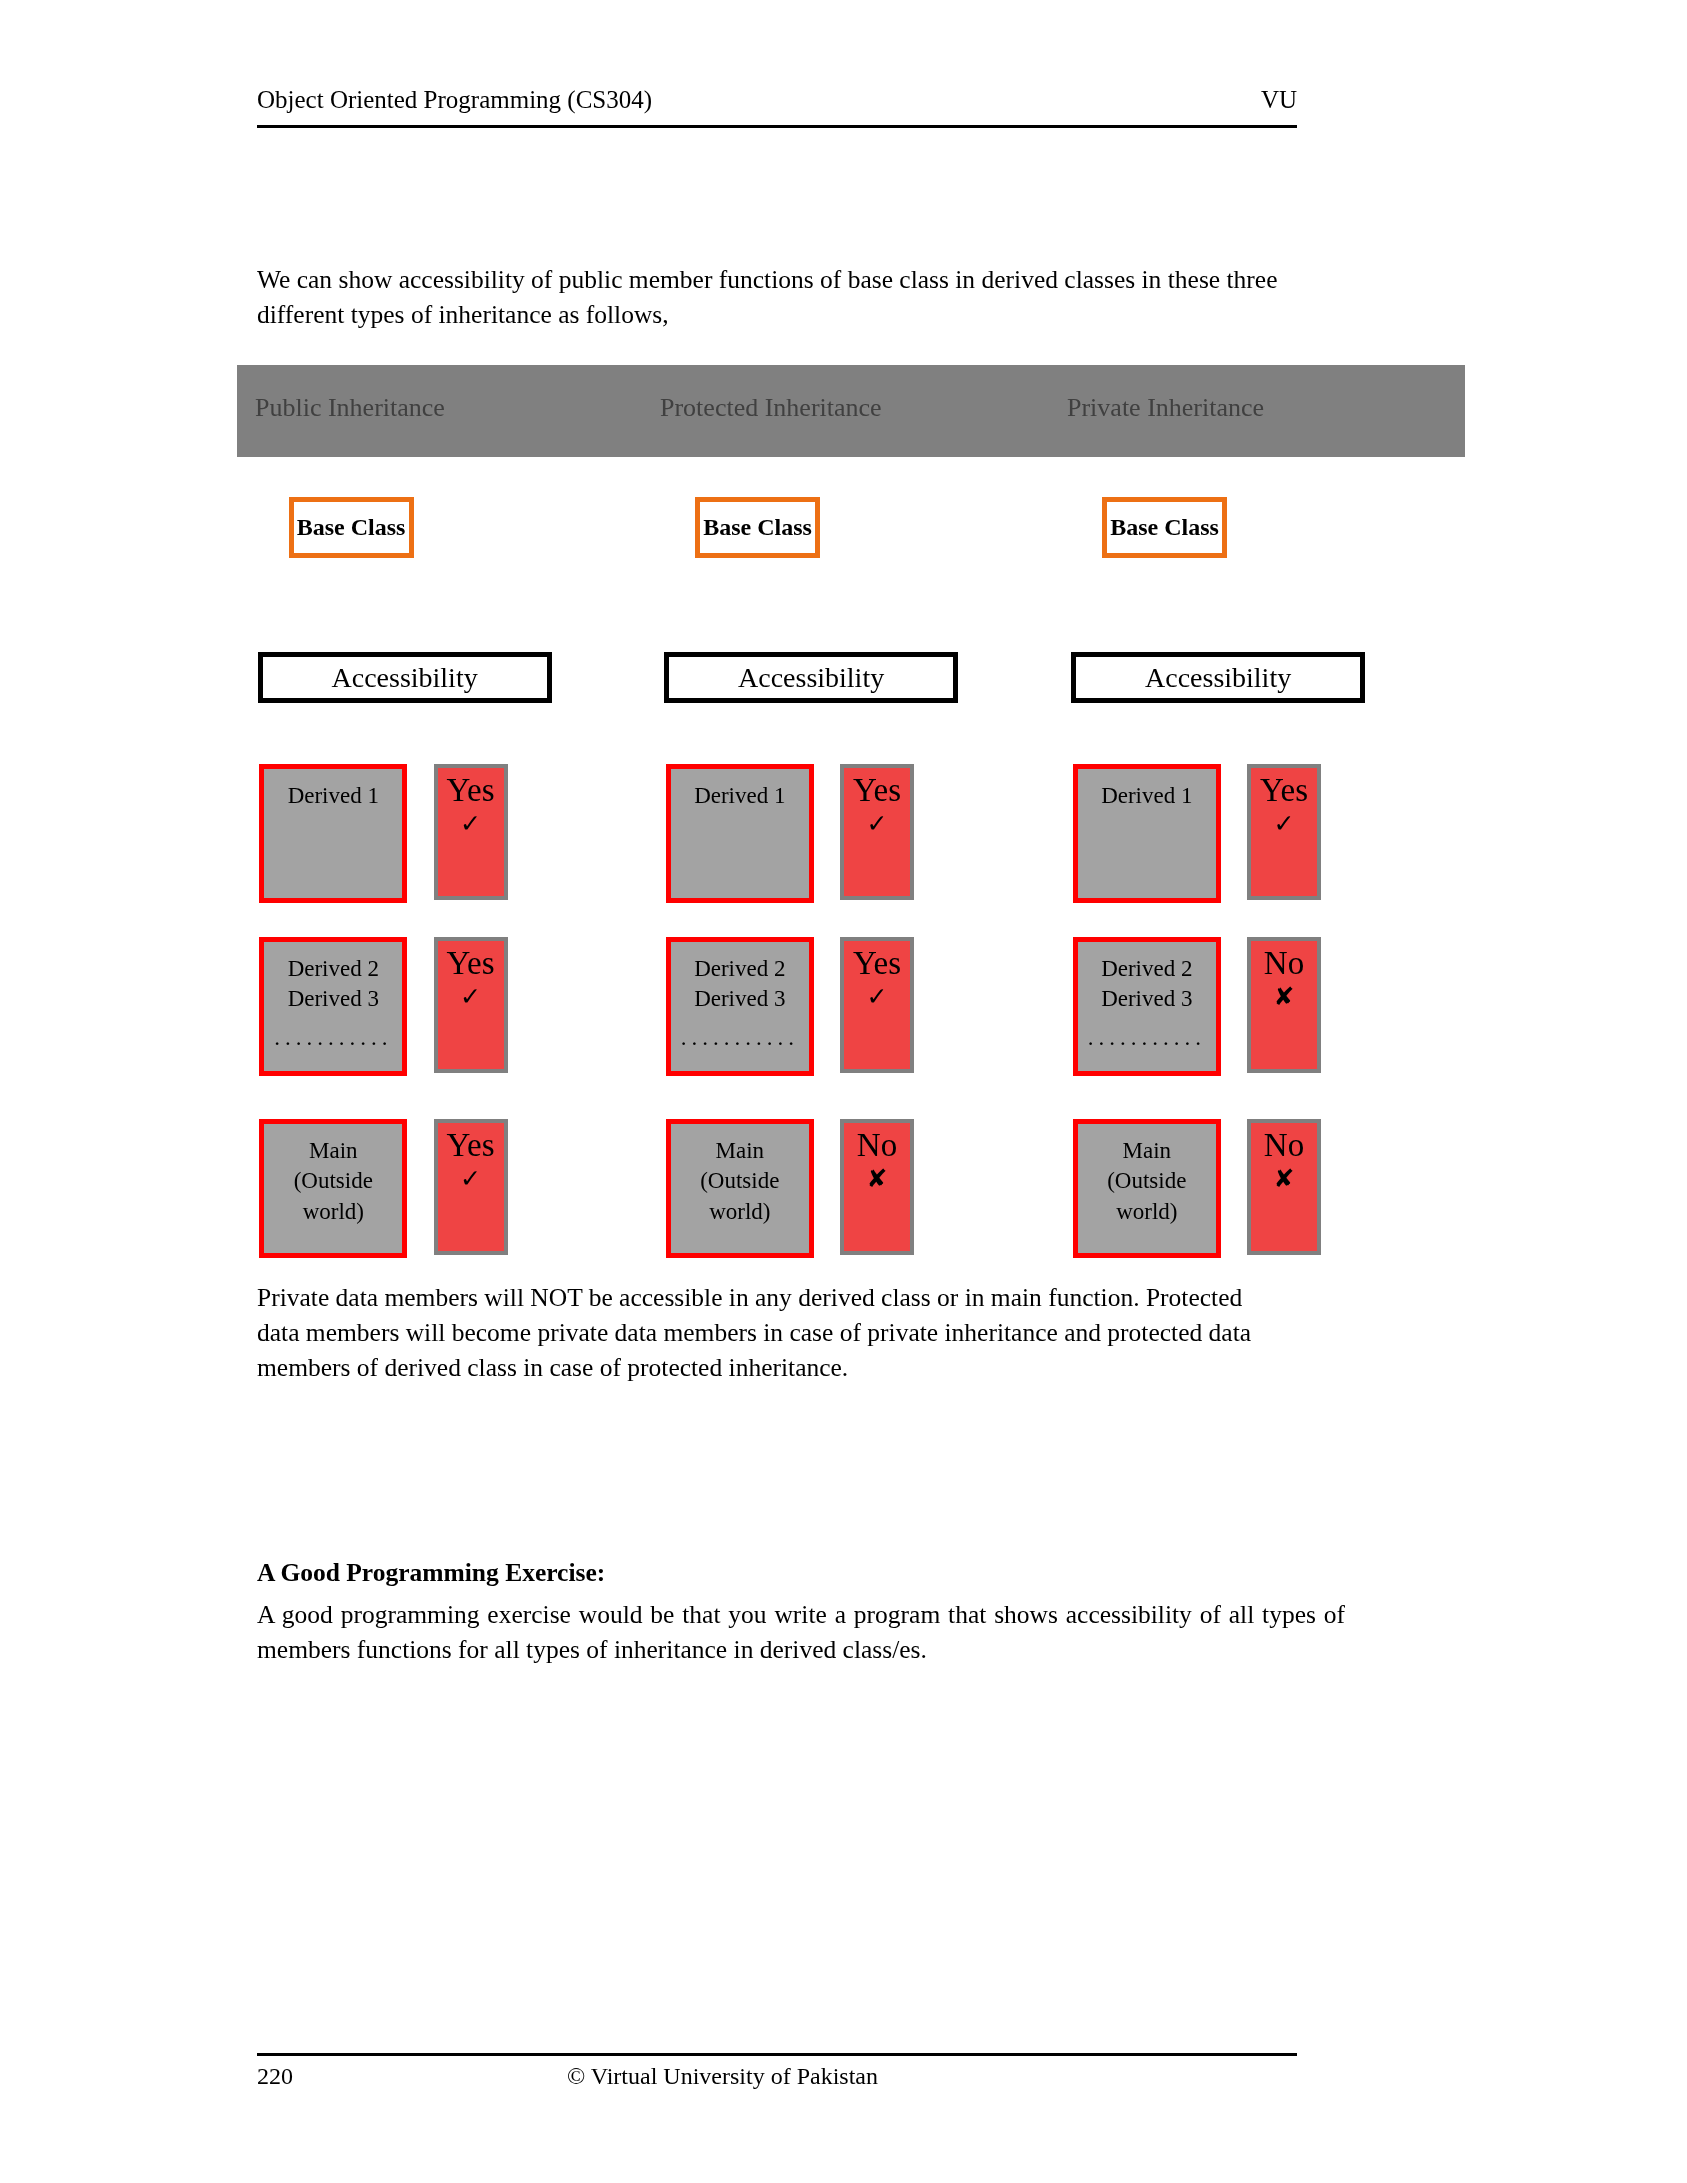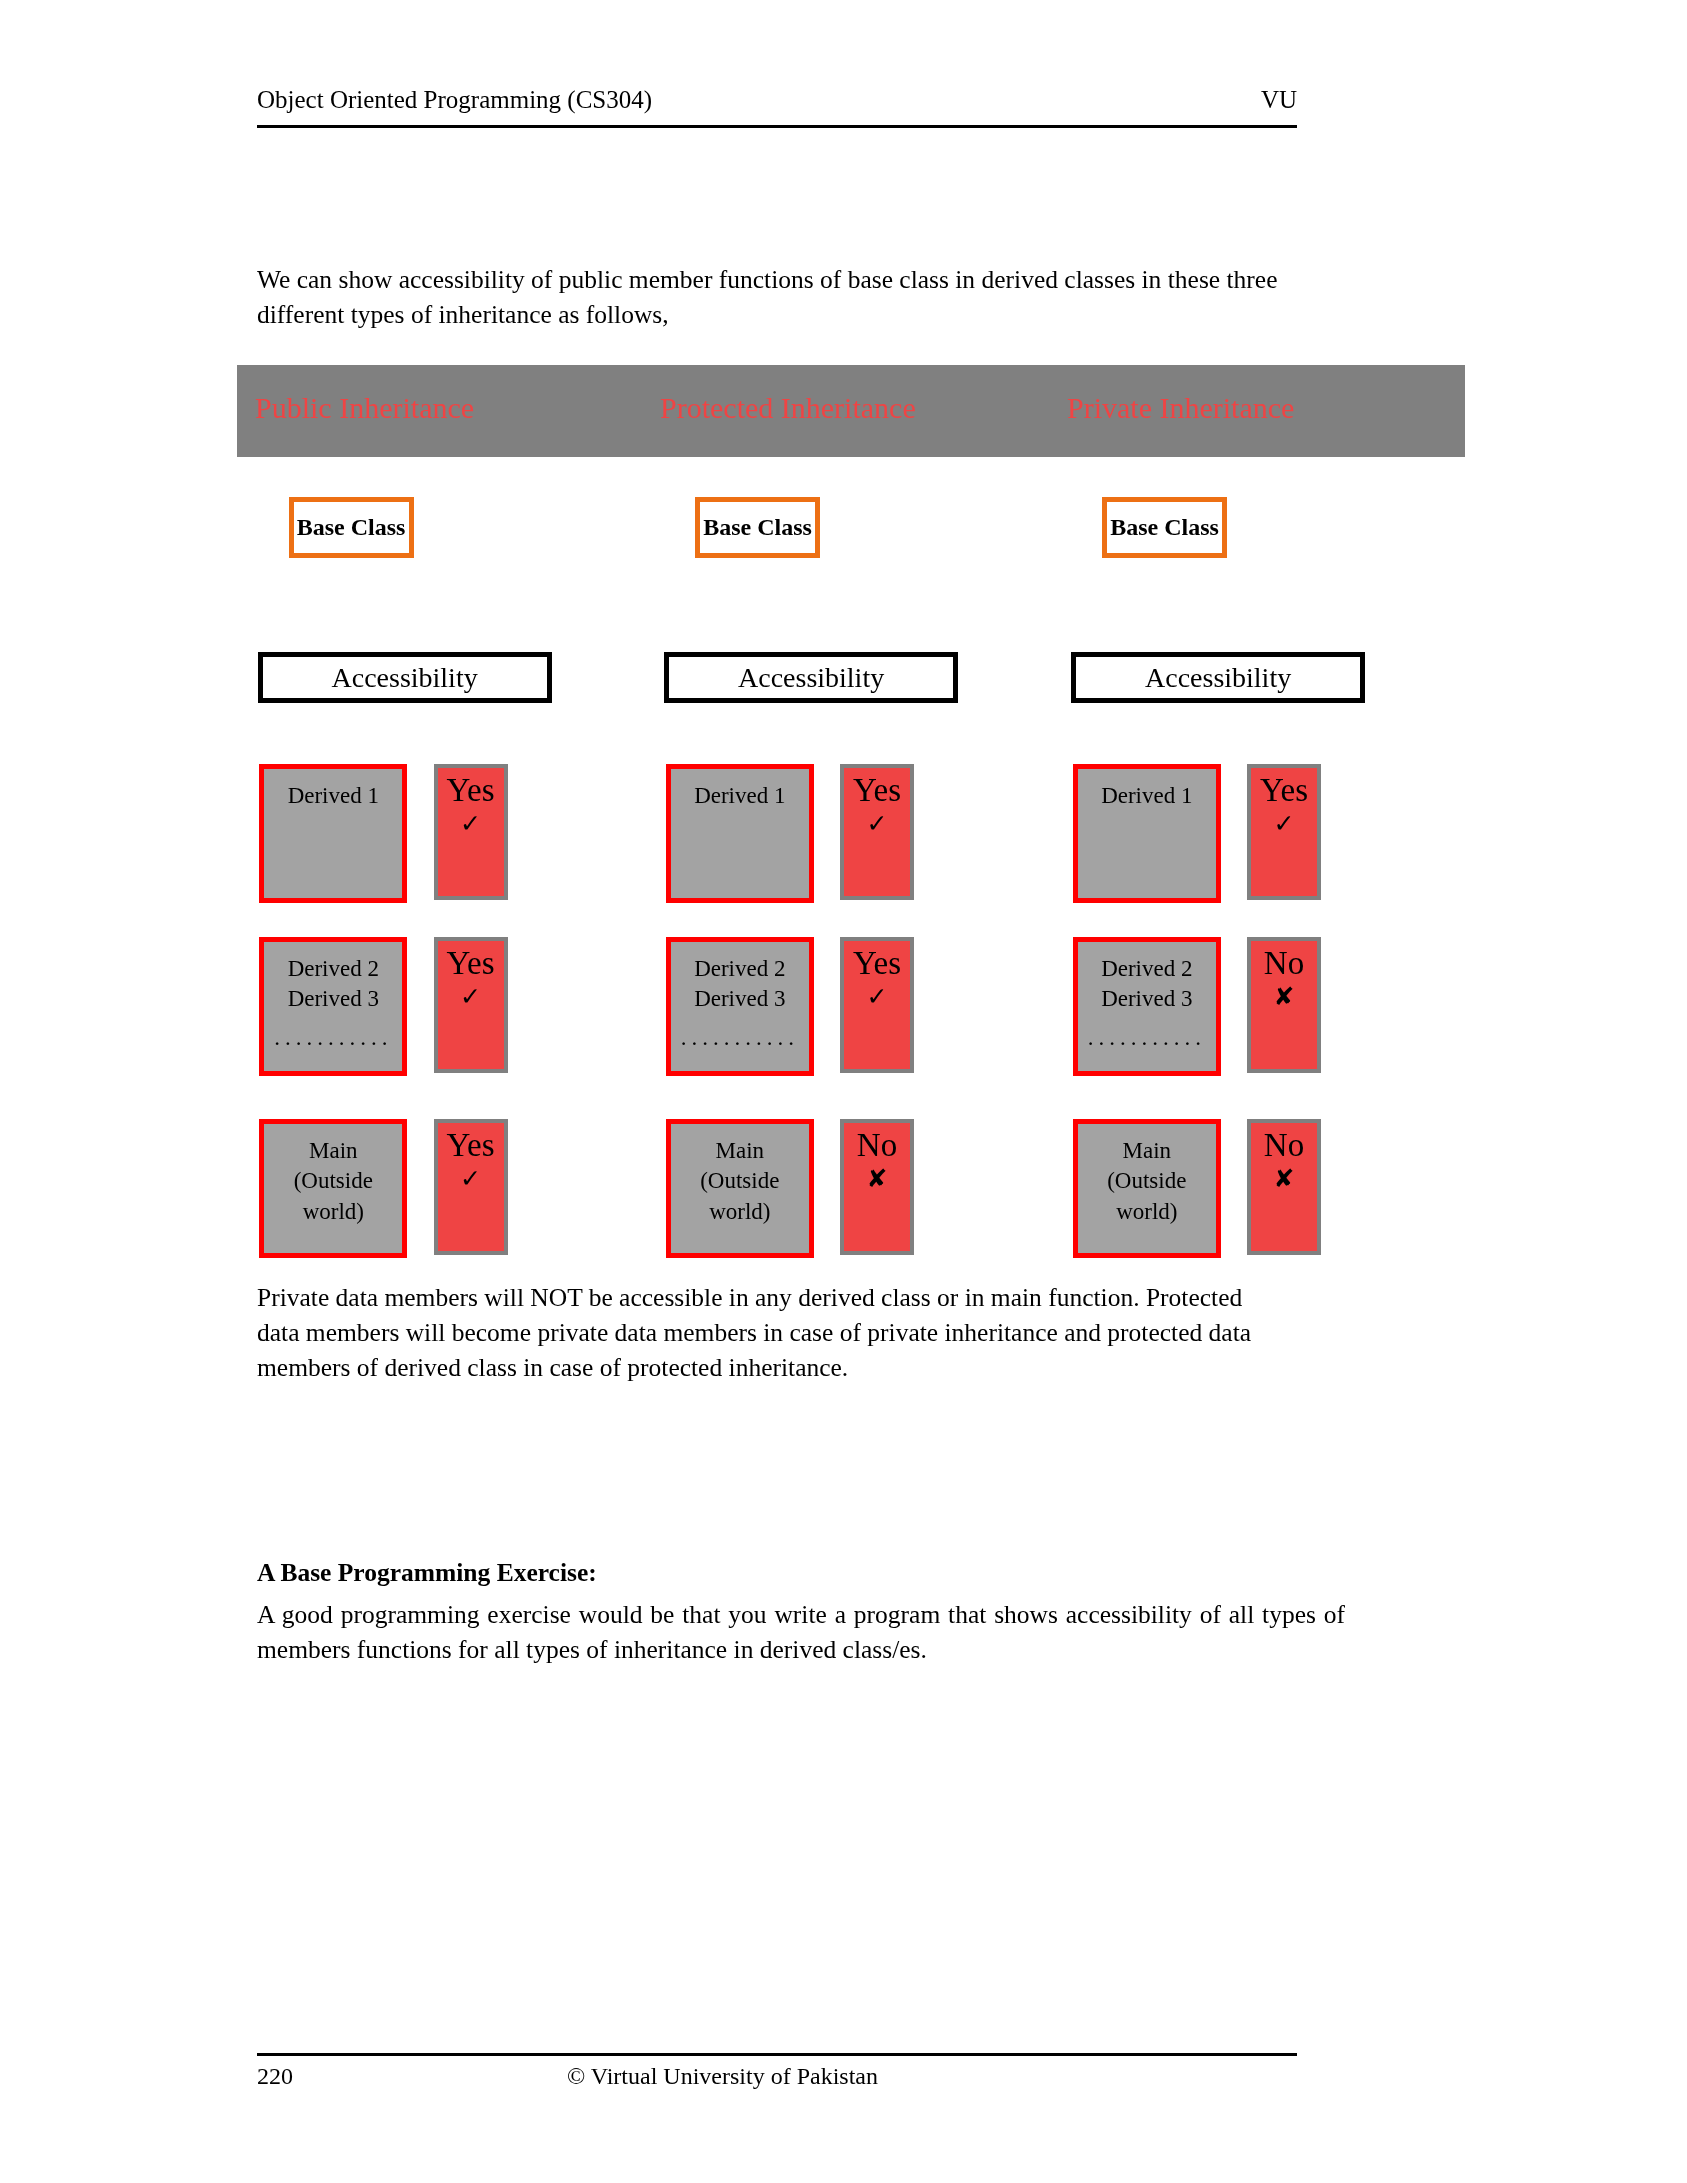--- a/index.html
+++ b/index.html
@@ -83,22 +83,22 @@
     left: 0;
     top: 0;
     width: 1228px;
     height: 92px;
     background: #808080;
   }
   .banner-label {
     position: absolute;
     top: 43px;
     transform: translateY(-50%);
-    color: #ef4444;
-    font-size: 30px;
+    color: #404040;
+    font-size: 26px;
     white-space: nowrap;
   }
   .banner-label.c0 { left: 18px; }
   .banner-label.c1 { left: 423px; }
   .banner-label.c2 { left: 830px; }
 
   
   .col { position: absolute; top: 0; width: 330px; height: 915px; }
   .col.c0 { left: 16.5px; }
   .col.c1 { left: 423px; }
@@ -346,21 +346,21 @@
           <span class="verdict">No</span>
           <span class="mark">✘</span>
         </div>
       </div>
     </div>
 
   </div>
 
   <div class="para" id="notes-paragraph">Private data members will NOT be accessible in any derived class or in main function. Protected data members will become private data members in case of private inheritance and protected data members of derived class in case of protected inheritance.</div>
 
-  <div class="section-title" id="exercise-heading">A Base Programming Exercise:</div>
+  <div class="section-title" id="exercise-heading">A Good Programming Exercise:</div>
   <div class="para justified" id="exercise-paragraph">A good programming exercise would be that you write a program that shows accessibility of all types of members functions for all types of inheritance in derived class/es.</div>
 
   <div class="footer-rule"></div>
   <div class="footer">
     <span class="page-no">220</span>
     <span class="copyright">© Virtual University of Pakistan</span>
   </div>
 
 </div>
 

